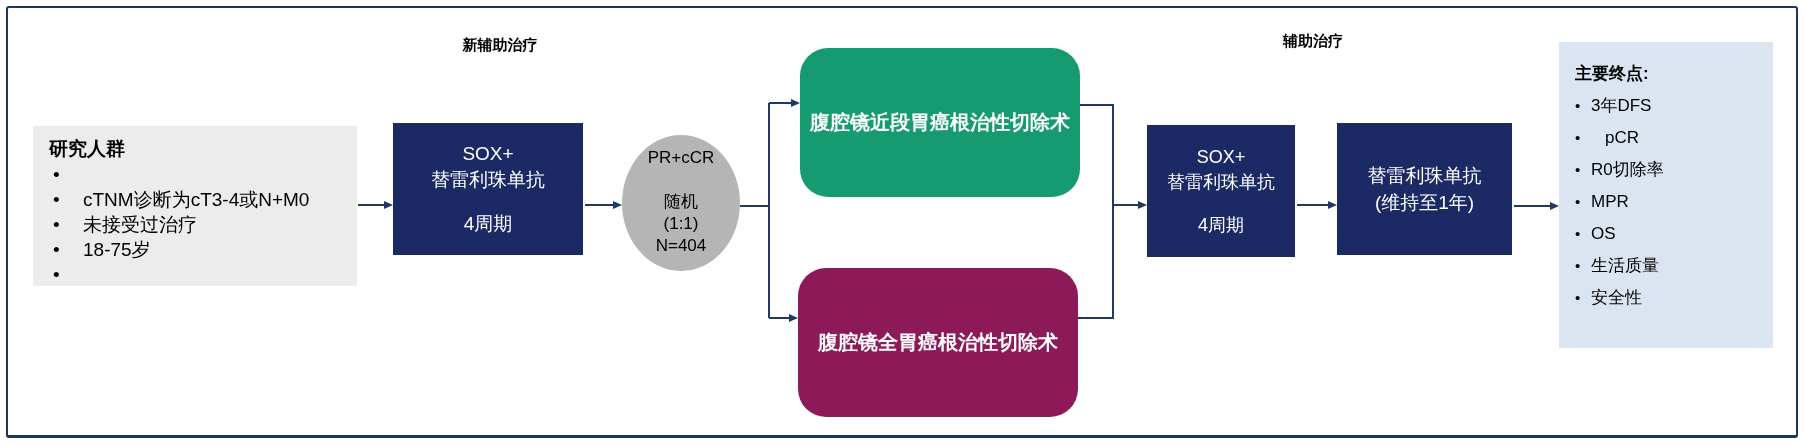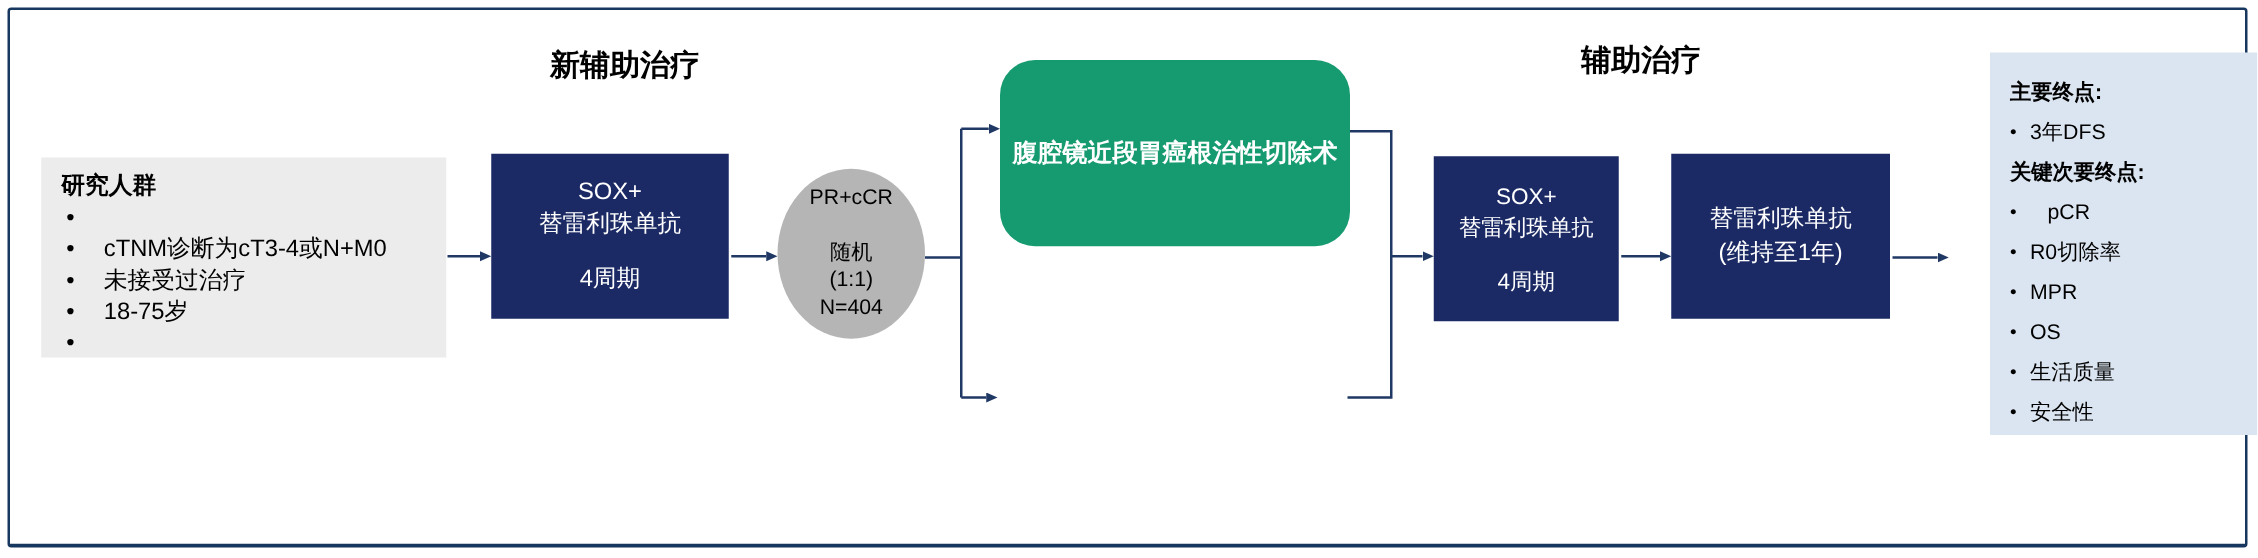--- a/index.html
+++ b/index.html
@@ -8,21 +8,21 @@
     font-family:"Liberation Sans","DejaVu Sans",sans-serif; overflow:hidden; color:#000;
   }
   .frame {
     position:absolute; left:6px; top:6px; width:1792px; height:432px;
     box-sizing:border-box; border:2px solid var(--frame); border-bottom-width:3px; border-radius:3px;
   }
   .connectors { position:absolute; left:0; top:0; }
   .conn { fill:none; stroke:var(--line); stroke-width:2; }
   .arrhead { fill:var(--line); }
 
-  .phase-label { position:absolute; font-weight:bold; font-size:24px; text-align:center; }
+  .phase-label { position:absolute; font-weight:bold; font-size:15px; text-align:center; }
   #phase-neo { left:400px; top:36px; width:200px; }
   #phase-adj { left:1233px; top:32px; width:160px; }
 
   .population {
     position:absolute; left:33px; top:126px; width:324px; height:160px;
     background:var(--population-bg); box-sizing:border-box; padding:10px 8px 10px 16px; font-size:19px;
   }
   .pop-title { font-weight:bold; line-height:26px; }
   .pop-item { display:flex; line-height:25px; }
   .blt { flex:none; width:34px; padding-left:4px; box-sizing:border-box; }
@@ -45,21 +45,21 @@
 
   .surg {
     position:absolute; width:280px; height:149px; border-radius:28px; color:#fff; font-weight:bold;
     font-size:20px; display:flex; align-items:center; justify-content:center; text-align:center; padding:0 6px; box-sizing:border-box;margin-top:20px;
   }
   #surg-top { left:800px; top:28px; background:var(--green); }
   #surg-bottom { left:798px; top:248px; background:var(--magenta); }
 
   .endpoints {
     position:absolute; left:1559px; top:42px; width:214px; height:306px;
-    background:var(--endpoints-bg); box-sizing:border-box; padding:16px 10px 0 16px; font-size:17px;margin-left:33px;
+    background:var(--endpoints-bg); box-sizing:border-box; padding:16px 10px 0 16px; font-size:17px;
   }
   .ep-header { font-weight:bold; line-height:32px; }
   .ep-item { display:flex; line-height:32px; }
   .eblt { flex:none; width:16px; font-size:15px; }
   .ep-item.indent .ep-text { margin-left:14px; }
 </style>
 </head>
 <body>
 
 <div class="canvas">
@@ -119,39 +119,41 @@
     <div>PR+cCR</div>
     <div class="rc-mid">随机</div>
     <div>(1:1)</div>
     <div>N=404</div>
   </div>
 
   <div class="surg" id="surg-top">
     <span>腹腔镜近段胃癌根治性切除术</span>
   </div>
 
+  <div class="surg" id="surg-bottom">
+    <span>腹腔镜全胃癌根治性切除术</span>
+  </div>
 
   <div class="bluebox" id="sox2">
     <div>SOX+</div>
     <div>替雷利珠单抗</div>
     <div class="cycles">4周期</div>
   </div>
 
   <div class="bluebox" id="maint">
     <div>替雷利珠单抗</div>
     <div>(维持至1年)</div>
   </div>
 
   <div class="endpoints">
     <div class="ep-header">主要终点:</div>
     <div class="ep-item">
         <span class="eblt">•</span>
         <span class="ep-text">3年DFS</span>
       </div>
-    <div class="ep-header">关键次要终点:</div>
     <div class="ep-item indent">
         <span class="eblt">•</span>
         <span class="ep-text">pCR</span>
       </div>
     <div class="ep-item">
         <span class="eblt">•</span>
         <span class="ep-text">R0切除率</span>
       </div>
     <div class="ep-item">
         <span class="eblt">•</span>

